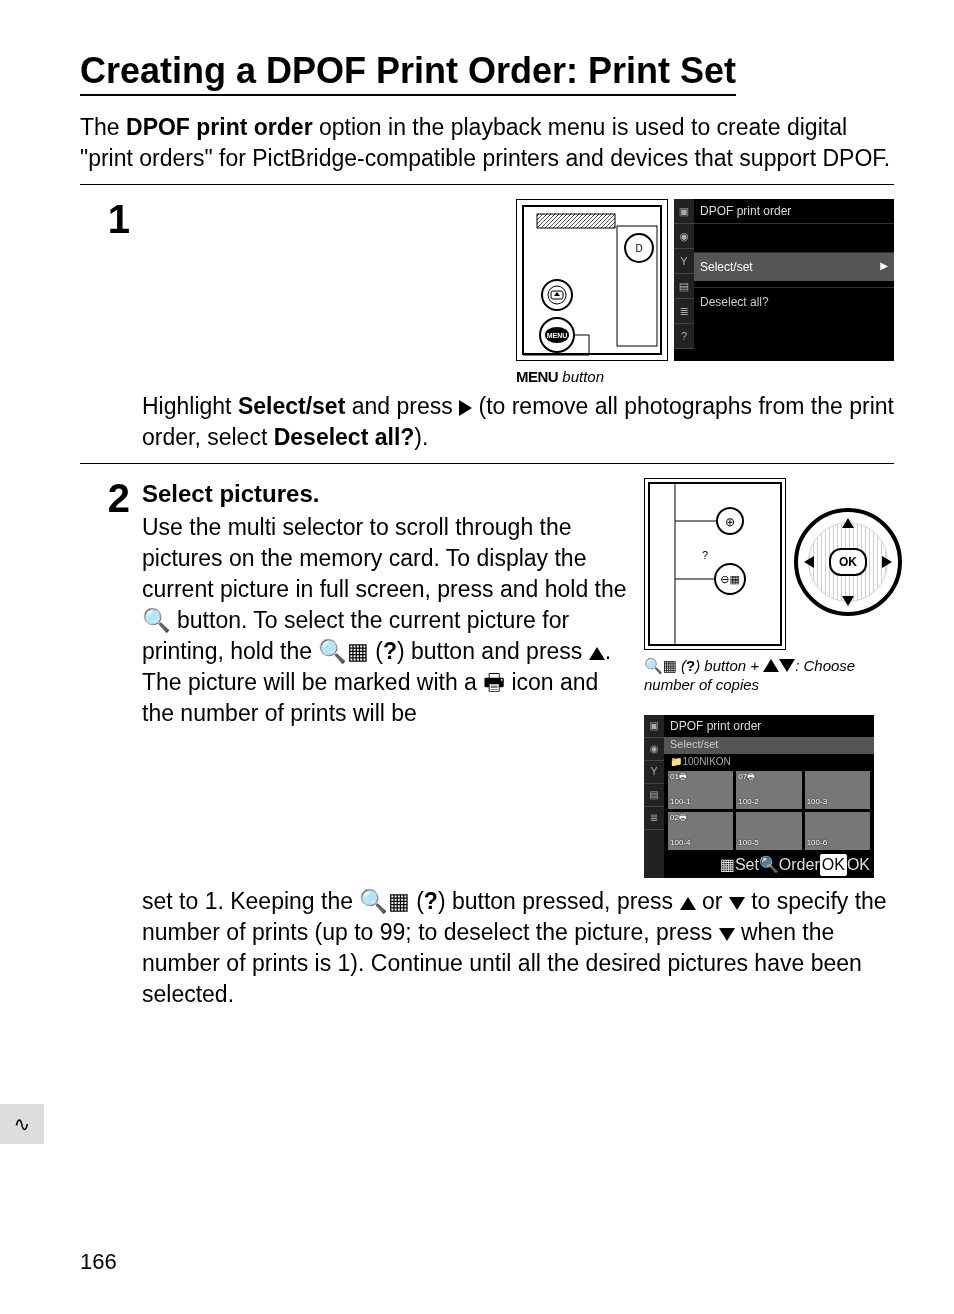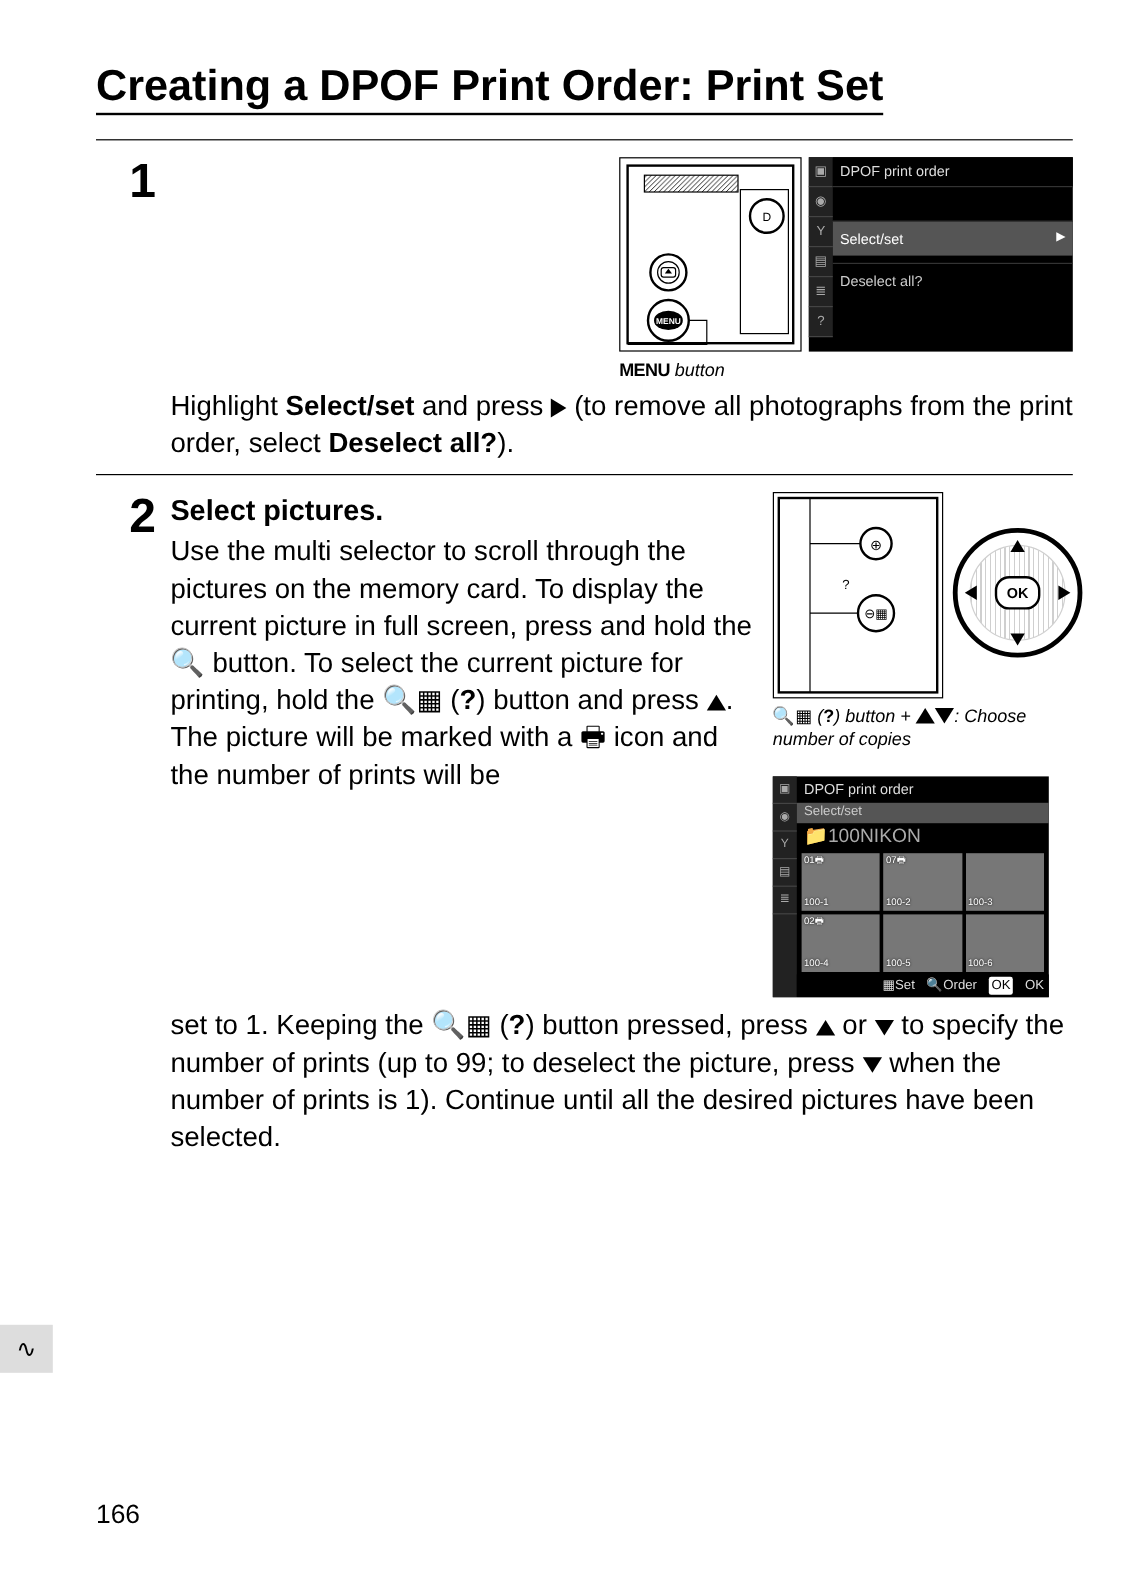--- a/index.html
+++ b/index.html
@@ -195,43 +195,42 @@
   .ts-icons {
     width: 20px;
     background:#222;
     display:flex;
     flex-direction:column;
   }
   .ts-icons div { height:22px; border-bottom:1px solid #444; text-align:center; line-height:22px; font-size:10px; color:#aaa;}
   .ts-main { flex:1; }
   .ts-title { padding:3px 6px; color:#ddd; font-size:12px;}
   .ts-sub { padding:0 6px 2px 6px; color:#ccc; font-size:11px; background:#555;}
-  .ts-folder { padding:1px 6px 3px 6px; color:#aaa; font-size:16px;}
+  .ts-folder { padding:1px 6px 3px 6px; color:#aaa; font-size:10px;}
   .ts-grid {
     display:grid;
     grid-template-columns: repeat(3, 1fr);
     gap:3px;
     padding:0 4px 2px 4px;
   }
   .ts-cell {
-    height:48px;
+    height:38px;
     background:#777;
     position:relative;
     font-size:8px;
   }
   .ts-cell .num { position:absolute; top:1px; left:2px; color:#fff; text-shadow:0 0 2px #000;}
   .ts-cell .id { position:absolute; bottom:1px; left:2px; color:#fff; text-shadow:0 0 2px #000;}
   .ts-footer {
     background:#000;
     color:#ddd;
-    font-size:11px;
+    font-size:16px;
     padding:2px 4px;
     display:flex;
     justify-content:flex-end;
-    gap:10px;
   }
 
   
   .glyph-tri-right { display:inline-block; width:0;height:0;border-top:8px solid transparent;border-bottom:8px solid transparent;border-left:13px solid #000; vertical-align:-2px;}
   .glyph-tri-up { display:inline-block; width:0;height:0;border-left:8px solid transparent;border-right:8px solid transparent;border-bottom:13px solid #000; vertical-align:-1px;}
   .glyph-tri-down { display:inline-block; width:0;height:0;border-left:8px solid transparent;border-right:8px solid transparent;border-top:13px solid #000; vertical-align:-1px;}
   .glyph-menu { font-family: Arial Narrow, Arial, sans-serif; font-weight:700; letter-spacing:-0.5px;}
   .glyph-zoomin { font-family: Arial, sans-serif; }
   .glyph-print { font-family: Arial, sans-serif; }
 
@@ -260,20 +259,23 @@
     margin-right:4px;
   }
 </style>
 </head>
 <body>
 
 <div class="page">
 
   <h1 class="title">Creating a DPOF Print Order: Print Set</h1>
 
+  <p class="intro">
+    <span>The </span><span class="bold">DPOF print order</span><span> option in the playback menu is used to create digital "print orders" for PictBridge-compatible printers and devices that support DPOF.</span>
+  </p>
 
   <hr class="rule">
 
   
   <div class="step">
     <div class="step-num">1</div>
     <div class="step-body">
       <div class="step-row">
         <div class="step-text">
         </div>

